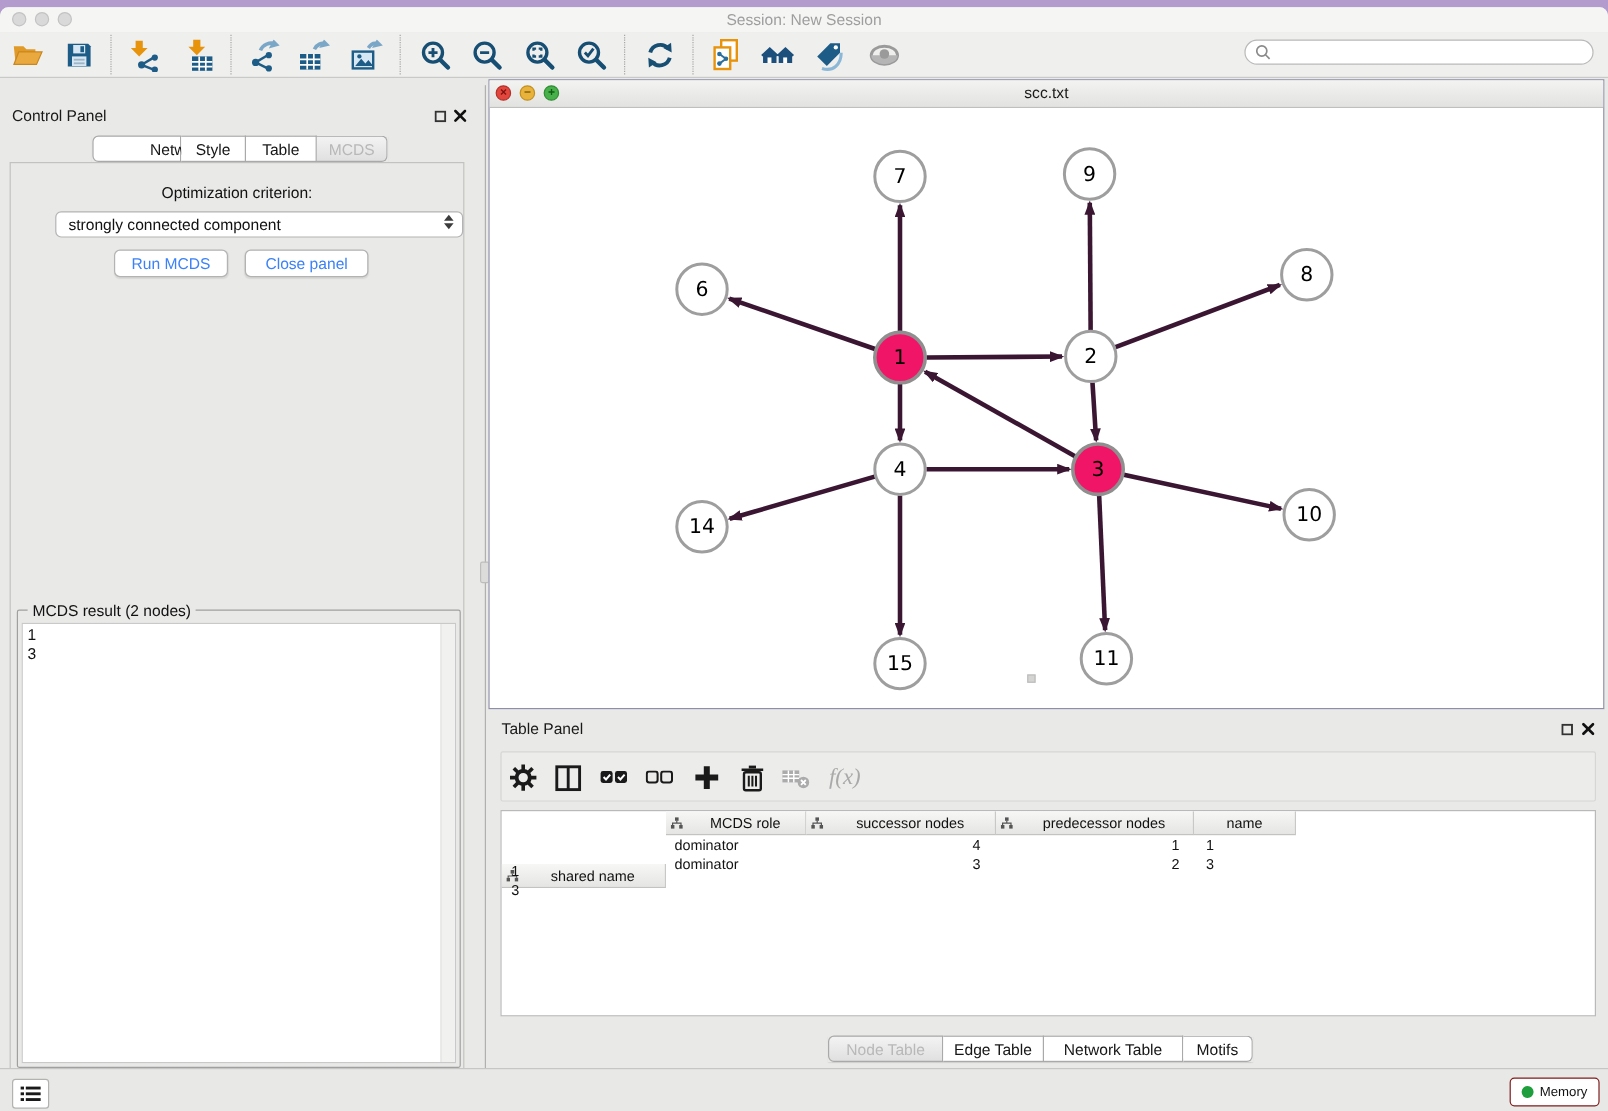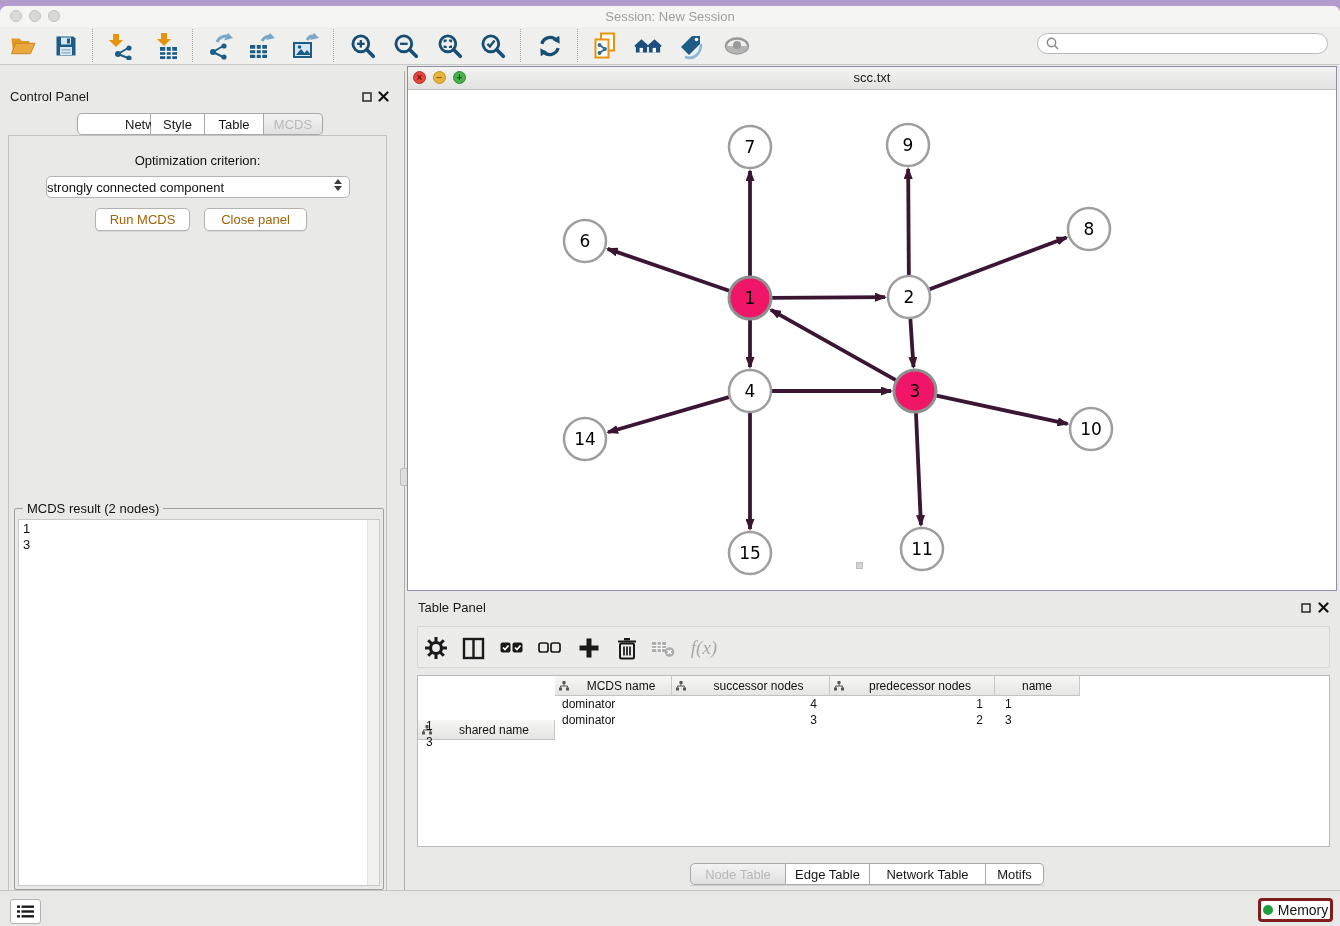--- a/index.html
+++ b/index.html
@@ -25,27 +25,27 @@
   .cp-header-title{position:absolute;left:10px;top:7px;font-size:13px;color:#1a1a1a;}
   .panel-icon{position:absolute;width:13px;height:13px;display:flex;align-items:center;justify-content:center;cursor:pointer;}
   .seggroup{position:absolute;display:flex;box-shadow:0 1px 1px rgba(0,0,0,.10);}
   .seg{height:22px;line-height:22px;box-sizing:border-box;border:1px solid #a9a9a9;border-left:none;
        background:#fff;color:#161616;font-size:13px;text-align:center;cursor:pointer;}
   .seg:first-child{border-left:1px solid #a9a9a9;border-radius:5px 0 0 5px;}
   .seg:last-child{border-radius:0 5px 5px 0;}
   .seg.active{background:linear-gradient(#f3f3f3,#e0e0e0);color:#b8b8b8;}
   .cp-content{position:absolute;left:8px;top:118px;width:379px;height:760px;background:#e9e9e7;border:1px solid #c2c2c1;box-sizing:border-box;}
   .opt-label{position:absolute;left:0;right:0;top:17px;text-align:center;font-size:13px;color:#111;}
-  .dropdown{position:absolute;left:37px;top:40px;width:304px;height:22px;background:#fff;border:1px solid #b3b3b3;border-radius:5px;
-            box-sizing:border-box;display:flex;align-items:center;font-size:13px;color:#111;padding-left:0;cursor:pointer;}
+  .dropdown{position:absolute;left:37px;top:40px;width:340px;height:22px;background:#fff;border:1px solid #b3b3b3;border-radius:5px;
+            box-sizing:border-box;display:flex;align-items:center;font-size:13px;color:#111;padding-left:10px;cursor:pointer;}
   .stepper{position:absolute;right:7px;top:2px;display:flex;flex-direction:column;align-items:center;gap:2px;}
   .tri-up{width:0;height:0;border-left:4px solid transparent;border-right:4px solid transparent;border-bottom:5px solid #3c3c3c;}
   .tri-dn{width:0;height:0;border-left:4px solid transparent;border-right:4px solid transparent;border-top:5px solid #3c3c3c;}
   .mac-btn{position:absolute;height:23px;background:#fff;border:1px solid #b3b3b3;border-radius:5px;box-sizing:border-box;
-           font-size:13px;color:#a16207;text-align:center;line-height:21px;cursor:pointer;box-shadow:0 1px 1px rgba(0,0,0,.08);}
+           font-size:13px;color:#3b82f6;text-align:center;line-height:21px;cursor:pointer;box-shadow:0 1px 1px rgba(0,0,0,.08);}
   .result-box{position:absolute;left:5px;top:372px;width:368px;height:380px;border:1px solid #a0a0a0;border-radius:2px;}
   .result-legend{position:absolute;left:8px;top:-8px;background:#e9e9e7;padding:0 4px;font-size:13px;color:#111;}
   .result-white{position:absolute;left:3px;right:3px;top:10px;bottom:3px;background:#fff;border:1px solid #c9c9c9;}
   .result-lines{position:absolute;left:4px;top:1px;font-size:13px;line-height:16px;color:#111;white-space:pre-line;}
   .result-scroll{position:absolute;right:0;top:0;bottom:0;width:11px;background:#f1f1f0;border-left:1px solid #e2e2e1;}
   
   .vsplit{position:absolute;left:404px;top:65px;width:1px;height:823px;background:#b0b0af;}
   .vsplit-handle{position:absolute;left:400px;top:462px;width:8px;height:18px;background:#dcdcda;border:1px solid #bdbdbc;border-radius:2px;box-sizing:border-box;}
   
   .netwin{position:absolute;left:407px;top:66px;width:930px;height:525px;border:1px solid #8e8ea8;box-sizing:border-box;background:#fff;}
@@ -68,22 +68,22 @@
   .th .lbl{margin:0 auto;}
   .tr{display:flex;height:16px;align-items:center;font-size:12px;color:#111;}
   .td{box-sizing:border-box;overflow:hidden;white-space:nowrap;}
   .c0{width:137px;margin-top:44px;}.c1{width:117px;}.c2{width:158px;}.c3{width:165px;}.c4{width:85px;}
   .td.c0{padding-left:8px;}.td.c1{padding-left:7px;}.td.c2{text-align:right;padding-right:13px;}
   .td.c3{text-align:right;padding-right:12px;}.td.c4{padding-left:10px;}
   
   .statusbar{position:absolute;left:0;top:884px;right:0;height:36px;background:#e8e8e6;border-top:1px solid #c6c6c5;}
   .list-btn{position:absolute;left:10px;top:8px;width:29px;height:23px;background:#fff;border:1px solid #b2b2b1;border-radius:3px;
             display:flex;align-items:center;justify-content:center;cursor:pointer;}
-  .mem-btn{position:absolute;left:1258px;top:7px;width:75px;height:24px;background:#fff;border:3px solid #7f1d1d;border-radius:4px;
-           box-sizing:border-box;display:flex;align-items:center;justify-content:center;gap:5px;font-size:14px;color:#111;cursor:pointer;}
+  .mem-btn{position:absolute;left:1258px;top:7px;width:75px;height:24px;background:#fff;border:1px solid #7f1d1d;border-radius:4px;
+           box-sizing:border-box;display:flex;align-items:center;justify-content:center;gap:5px;font-size:11px;color:#111;cursor:pointer;}
   .mem-dot{width:10px;height:10px;border-radius:50%;background:#1f9e3e;}
 </style>
 </head>
 <body>
 
 <div class="appwin">
 
   <div class="titlebar">
     <span class="tl-gray" style="left:10px"></span>
     <span class="tl-gray" style="left:29px"></span>
@@ -487,21 +487,21 @@
           </div>
           <div class="th c1">
             <svg width="10" height="10" viewBox="0 0 10 10" style="margin-right:6px;flex:none">
               <g fill="#555">
                 <rect x="3.5" y="0" width="3" height="3"></rect>
                 <rect x="0" y="6.5" width="3" height="3"></rect>
                 <rect x="7" y="6.5" width="3" height="3"></rect>
               </g>
               <path d="M5 3v2M1.5 6.5V5h7v1.5" fill="none" stroke="#555" stroke-width="1"></path>
             </svg>
-            <span class="lbl">MCDS name</span>
+            <span class="lbl">MCDS role</span>
           </div>
           <div class="th c2">
             <svg width="10" height="10" viewBox="0 0 10 10" style="margin-right:6px;flex:none">
               <g fill="#555">
                 <rect x="3.5" y="0" width="3" height="3"></rect>
                 <rect x="0" y="6.5" width="3" height="3"></rect>
                 <rect x="7" y="6.5" width="3" height="3"></rect>
               </g>
               <path d="M5 3v2M1.5 6.5V5h7v1.5" fill="none" stroke="#555" stroke-width="1"></path>
             </svg>

